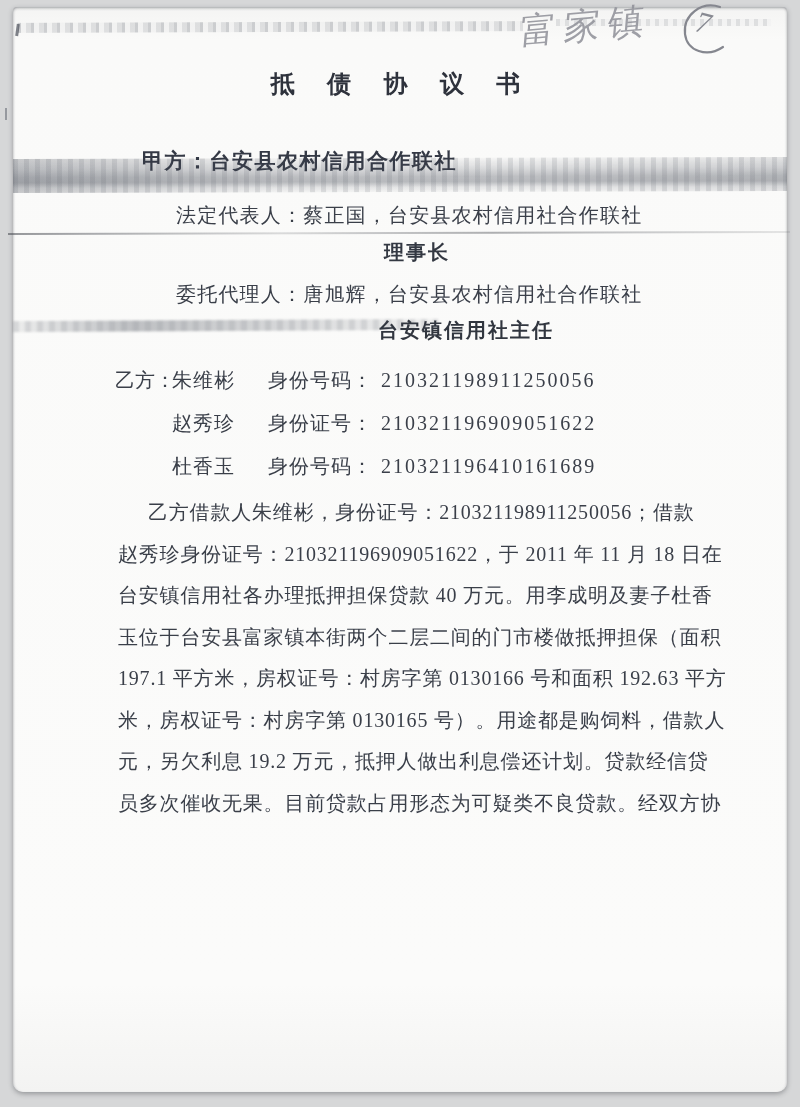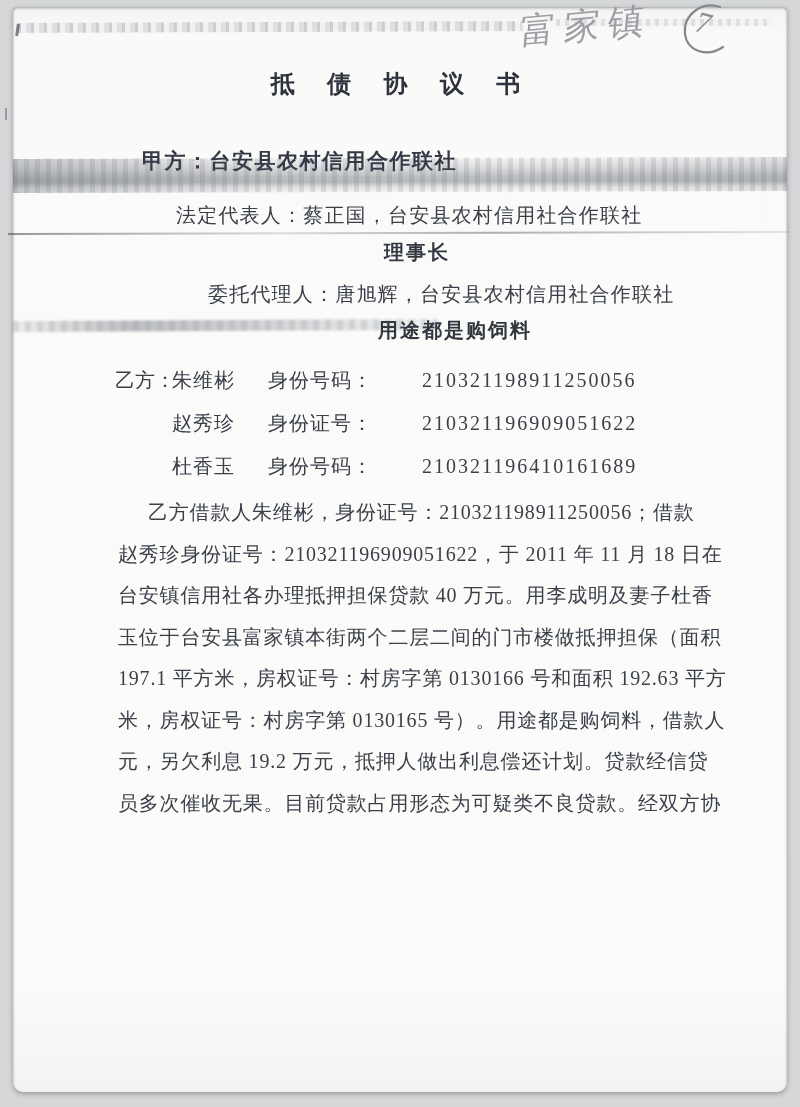--- a/index.html
+++ b/index.html
@@ -20,29 +20,29 @@
   }
   .txt{position:absolute;white-space:nowrap;color:#3a3f49;z-index:2;}
   .doc-title{
     left:0;width:800px;top:68px;text-align:center;
     font-family:Liberation Mono, monospace;
     font-size:24px;font-weight:600;letter-spacing:9px;color:#2e323c;
   }
   .party-a{top:147px;left:118px;font-size:21px;font-weight:600;letter-spacing:1.5px;color:#343945;margin-left:24px;}
   .legal-rep{top:202px;left:176px;font-size:20px;letter-spacing:1.2px;}
   .legal-title{top:239px;left:384px;font-size:20px;letter-spacing:2px;font-weight:600;color:#333842;}
-  .agent{top:281px;left:176px;font-size:20px;letter-spacing:1.2px;margin-left:32px;}
+  .agent{top:281px;left:176px;font-size:20px;letter-spacing:1.2px;}
   .agent-title{top:317px;left:378px;font-size:20px;letter-spacing:2px;font-weight:600;color:#31363f;}
 
   .party-b{position:absolute;top:359px;left:115px;z-index:2;color:#3a3f49;font-size:20px;}
   .pb-row{height:43px;line-height:43px;white-space:nowrap;}
   .pb-label{display:inline-block;width:57px;}
   .pb-name{display:inline-block;width:96px;letter-spacing:1px;}
   .pb-idlabel{display:inline-block;margin-right:8px;letter-spacing:1px;}
-  .pb-idnum{letter-spacing:2px;margin-left:41px;}
+  .pb-idnum{letter-spacing:2px;}
 
   .body-par{position:absolute;top:492px;left:118px;width:600px;z-index:2;color:#3a3f49;}
   .p-line{height:41.5px;line-height:41.5px;white-space:nowrap;font-size:20px;letter-spacing:0.8px;}
   .p-line:first-child{text-indent:30px;}
 
   
   .art{position:absolute;z-index:5;pointer-events:none;}
   .streak-top{
     left:18px;top:22px;width:505px;height:10px;opacity:.45;
     background:repeating-linear-gradient(90deg,rgba(72,78,90,.55) 0 3px,rgba(72,78,90,.07) 3px 8px,rgba(72,78,90,.32) 8px 13px);
@@ -108,21 +108,21 @@
   </svg>
   <span class="circle-digit">7</span>
 </div>
 
 <div class="txt doc-title">抵 债 协 议 书</div>
 
 <div class="txt party-a">甲方：台安县农村信用合作联社</div>
 <div class="txt legal-rep">法定代表人：蔡正国，台安县农村信用社合作联社</div>
 <div class="txt legal-title">理事长</div>
 <div class="txt agent">委托代理人：唐旭辉，台安县农村信用社合作联社</div>
-<div class="txt agent-title">用途都是购饲料</div>
+<div class="txt agent-title">台安镇信用社主任</div>
 
 <div class="party-b">
   <div class="pb-row">
     <span class="pb-label">乙方：</span><span class="pb-name">朱维彬</span><span class="pb-idlabel">身份号码：</span><span class="pb-idnum">210321198911250056</span>
   </div>
   <div class="pb-row">
     <span class="pb-label"></span><span class="pb-name">赵秀珍</span><span class="pb-idlabel">身份证号：</span><span class="pb-idnum">210321196909051622</span>
   </div>
   <div class="pb-row">
     <span class="pb-label"></span><span class="pb-name">杜香玉</span><span class="pb-idlabel">身份号码：</span><span class="pb-idnum">210321196410161689</span>

